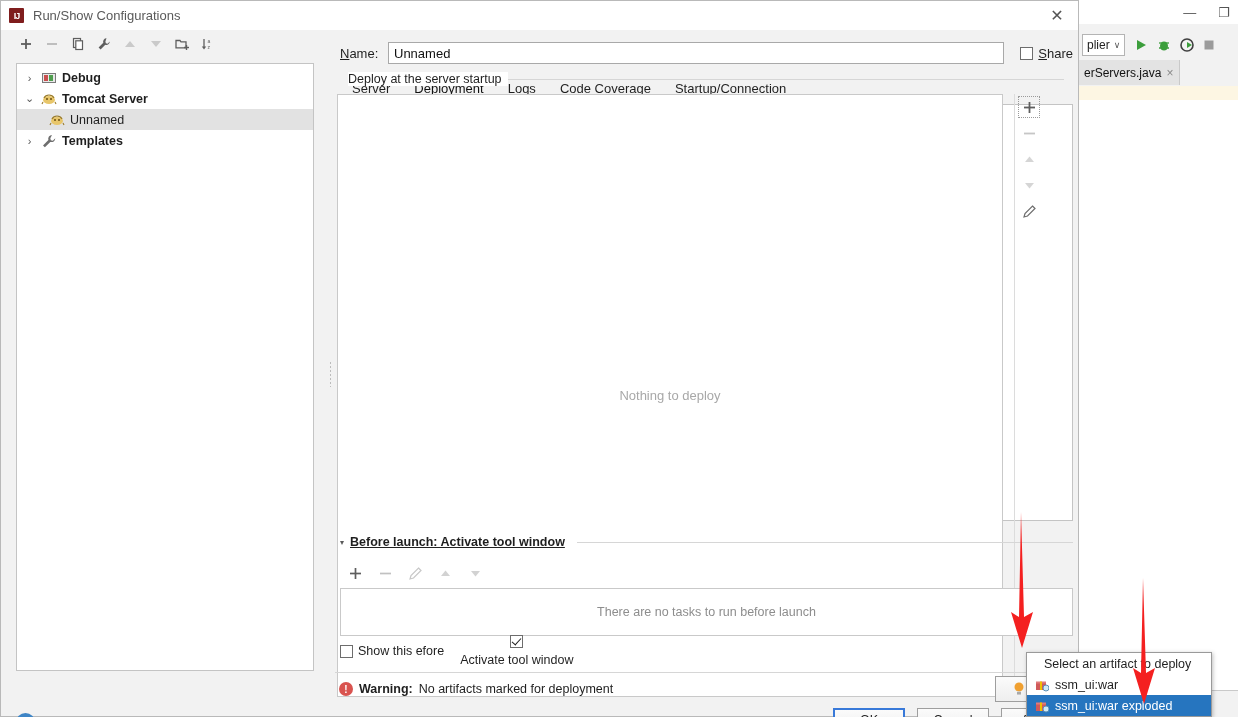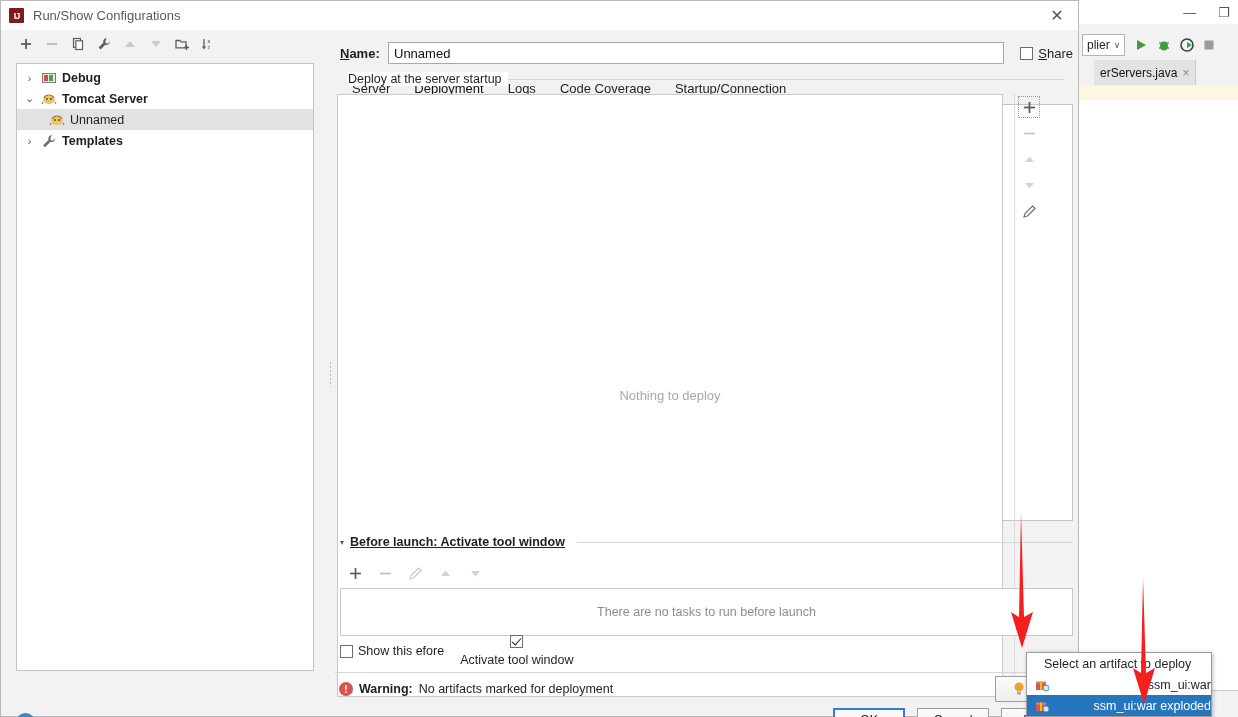--- a/index.html
+++ b/index.html
@@ -11,21 +11,21 @@
   }
   
   #ide-bg{position:absolute;inset:0;background:#f2f2f2;}
   #ide-titlebar{position:absolute;left:0;top:0;width:1238px;height:24px;background:#ffffff;}
   #ide-win-buttons{position:absolute;right:8px;top:0;height:24px;display:flex;align-items:center;gap:22px;color:#555;font-size:13px;}
   #ide-toolbar{position:absolute;left:1078px;top:30px;width:160px;height:30px;background:#f2f2f2;
     display:flex;align-items:center;gap:9px;padding-left:4px;border-bottom:1px solid #c9c9c9;}
   .combo-stub{height:20px;background:#fff;border:1px solid #b4b4b4;display:flex;align-items:center;
      padding:0 4px;font-size:12px;color:#222;gap:4px;}
   #ide-tabsrow{position:absolute;left:1078px;top:60px;width:160px;height:26px;background:#f2f2f2;border-bottom:1px solid #c9c9c9;}
-  .ide-tab{position:absolute;left:16px;top:0;height:25px;display:flex;align-items:center;gap:5px;
+  .ide-tab{position:absolute;left:0;top:0;height:25px;display:flex;align-items:center;gap:5px;
     padding:0 6px;background:#e3e3e3;border-right:1px solid #c9c9c9;font-size:12px;color:#111;}
   #ide-editor{position:absolute;left:1078px;top:86px;width:160px;height:14px;background:#fdf6e3;}
   #ide-editor2{position:absolute;left:1078px;top:100px;width:160px;height:590px;background:#ffffff;}
   #ide-status{position:absolute;left:1078px;top:690px;width:160px;height:27px;background:#f2f2f2;
     border-top:1px solid #c9c9c9;display:flex;align-items:center;gap:10px;padding-left:6px;font-size:12px;color:#222;}
   #ide-leftsliver{position:absolute;left:0;top:24px;width:8px;height:693px;background:#e8e8e8;border-right:1px solid #cfcfcf;}
   #ide-bottomtext{position:absolute;left:6px;top:698px;width:420px;height:19px;color:#6a6a6a;font-size:12.5px;
     overflow:hidden;white-space:nowrap;}
 
   
@@ -54,21 +54,21 @@
   #help-btn{position:absolute;left:14px;top:682px;width:19px;height:19px;border-radius:50%;
      background:#3e85c6;color:#fff;font-size:13px;font-weight:bold;display:flex;align-items:center;justify-content:center;}
   #splitter{position:absolute;left:326px;top:30px;width:7px;bottom:0;background:#f2f2f2;
      display:flex;align-items:center;justify-content:center;}
   #splitter .dots{width:3px;height:26px;background:
      radial-gradient(circle,#bcbcbc 1px,transparent 1px) 0 0/3px 4px;}
 
   
   #right-pane{position:absolute;left:334px;top:30px;right:1px;bottom:0;}
   #name-row{position:absolute;left:5px;top:10px;right:4px;height:24px;display:flex;align-items:center;}
-  #name-label{width:48px;color:#1f1f1f;font-size:13px;font-weight:bold;}
+  #name-label{width:48px;color:#1f1f1f;font-size:13px;}
   #name-label u{text-decoration:underline;}
   #name-input{flex:1;height:22px;border:1px solid #a9a9a9;background:#fff;box-sizing:border-box;
     padding:0 5px;font-family:inherit;font-size:13px;color:#111;outline:none;}
   #share-wrap{margin-left:16px;display:flex;align-items:center;gap:5px;font-size:13px;}
   .cb{width:13px;height:13px;border:1px solid #6d6d6d;background:#fff;box-sizing:border-box;
      display:inline-block;position:relative;}
   .cb.checked::after{content:"";position:absolute;left:3px;top:0px;width:4px;height:8px;
      border:solid #1f1f1f;border-width:0 1.6px 1.6px 0;transform:rotate(42deg);}
 
   #tabs{position:absolute;left:5px;top:44px;right:4px;height:27px;display:flex;align-items:flex-end;gap:0px;
@@ -112,21 +112,21 @@
   #btn-row{position:absolute;right:4px;top:677px;display:flex;gap:12px;}
   .dbtn{width:72px;height:24px;border:1px solid #9e9e9e;background:linear-gradient(#fbfbfb,#eeeeee);
      display:flex;align-items:center;justify-content:center;font-size:12.5px;color:#1f1f1f;box-sizing:border-box;}
   .dbtn.default{border:2px solid #3879d9;}
   .dbtn u{text-decoration:underline;}
 
   
   #popup{position:absolute;left:1026px;top:652px;width:184px;background:#ffffff;
      border:1px solid #9a9a9a;box-shadow:1px 1px 4px rgba(0,0,0,.25);z-index:40;}
   #popup-title{height:21px;display:flex;align-items:center;padding-left:17px;font-size:12.5px;color:#1f1f1f;}
-  .pop-item{height:21px;display:flex;align-items:center;gap:6px;padding-left:8px;font-size:12.5px;color:#1f1f1f;justify-content:space-between;}
+  .pop-item{height:21px;display:flex;align-items:center;gap:6px;padding-left:8px;font-size:12.5px;color:#1f1f1f;}
   .pop-item.sel{background:#2675bf;color:#ffffff;}
 
   
   .arrow{position:absolute;z-index:60;}
   svg{display:block;}
 </style>
 </head>
 <body>
 
 <div id="ide-bg">

